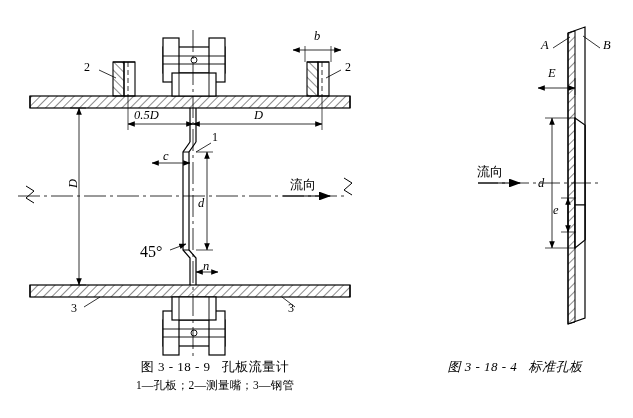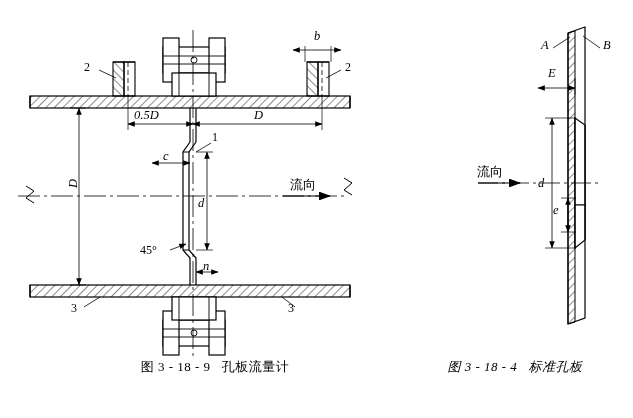--- a/index.html
+++ b/index.html
@@ -60,21 +60,21 @@
   }
   .lbl {
     position: absolute;
     font-family: "Liberation Serif", serif;
     white-space: pre;
     color: #000;
   }
   .lbl-num { font-size: 12px; }
   .lbl-ital { font-size: 12.5px; font-style: italic; }
   .lbl-cn { font-size: 13px; }
-  .lbl-sm { font-size: 12px; }
+  .lbl-sm { font-size: 16px; }
 </style>
 </head>
 <body>
 
 <div id="root">
 
   <svg class="figure" viewBox="0 0 633 418">
     <defs>
       <pattern id="hatch45" width="6" height="6" patternTransform="rotate(45)" patternUnits="userSpaceOnUse">
         <line x1="0" y1="0" x2="0" y2="6" stroke="#000" stroke-width="0.9"></line>
@@ -292,15 +292,16 @@
   <span class="lbl lbl-cn" style="left:290px; top:176px;">流向</span>
 
   <span class="lbl lbl-ital" style="left:541px; top:38px;">A</span>
   <span class="lbl lbl-ital" style="left:603px; top:38px;">B</span>
   <span class="lbl lbl-ital" style="left:548px; top:66px;">E</span>
   <span class="lbl lbl-ital" style="left:538px; top:176px;">d</span>
   <span class="lbl lbl-ital" style="left:553px; top:203px;">e</span>
   <span class="lbl lbl-cn" style="left:477px; top:163px;">流向</span>
 
   <div class="cap cap-main" id="caption-left">图 3 - 18 - 9   孔板流量计</div>
+  <div class="cap cap-sub" id="caption-left-sub">1—孔板；2—测量嘴；3—钢管</div>
   <div class="cap cap-main" id="caption-right">图 3 - 18 - 4   标准孔板</div>
 
 </div>
 
 </body></html>

